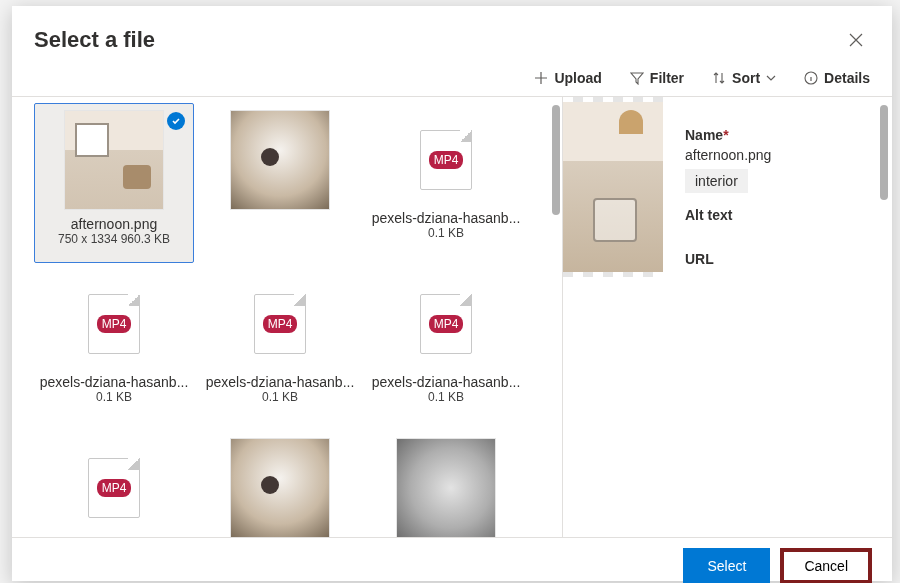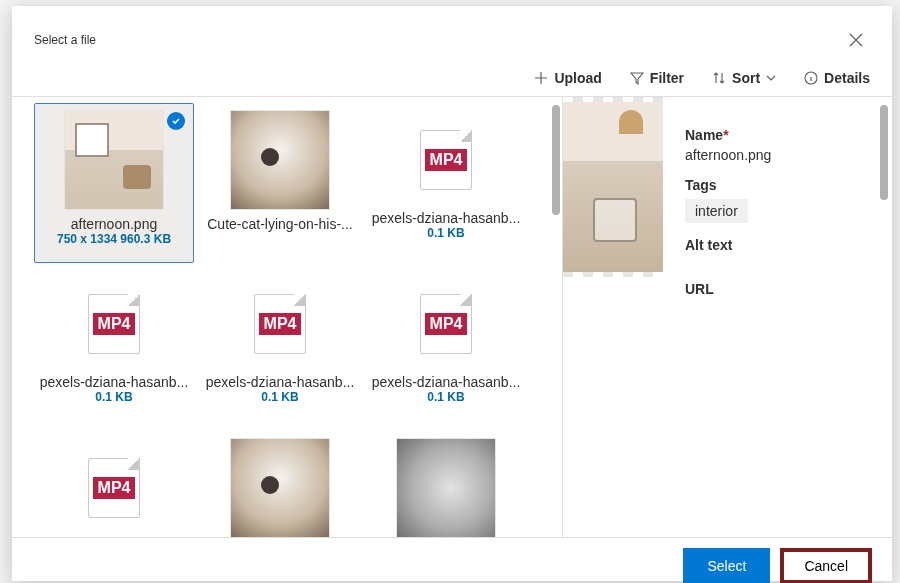--- a/index.html
+++ b/index.html
@@ -18,21 +18,21 @@
     width: 880px; height: 575px;
     background: #fff;
     box-shadow: 0 4px 20px rgba(0,0,0,0.2);
   }
   .header {
     padding: 20px 22px 10px 22px;
     display: flex;
     align-items: center;
   }
   .header h1 {
-    margin:0; font-size: 12px; font-weight: 400; flex: 1;
+    margin:0; font-size: 22px; font-weight: 700; flex: 1;
   }
   .close-btn {
     width: 28px; height: 28px;
     display:flex;align-items:center;justify-content:center;
     cursor:pointer; color:#605e5c;
   }
   .toolbar {
     padding: 6px 22px 10px 22px;
     border-bottom: 1px solid #e1dfdd;
     display: flex;
@@ -89,22 +89,22 @@
     border:1px solid #e5e5e5;
     overflow:hidden;
   }
   .tile .tname {
     font-size: 14px;
     white-space: nowrap; overflow: hidden; text-overflow: ellipsis;
     color:#323130;
   }
   .tile .tmeta {
     font-size: 12px;
-    color: #0369a1;
-    white-space: nowrap; overflow: hidden; text-overflow: ellipsis; font-weight: bold;
+    color: #404040;
+    white-space: nowrap; overflow: hidden; text-overflow: ellipsis;
   }
   .tile .check {
     position: absolute;
     top: 8px; right: 8px;
     width: 18px; height: 18px;
     border-radius: 50%;
     background: #0078d4;
     display:flex;align-items:center;justify-content:center;
   }
   
@@ -132,21 +132,21 @@
     border:1px solid #c8c8c8;
     border-radius:2px;
     position:relative;
     display:flex;align-items:center;justify-content:center;
     margin: 20px auto;
   }
   .mp4-icon::before{
     content:"";position:absolute;top:-1px;right:-1px;width:12px;height:12px;background:linear-gradient(135deg,#fff 0 50%,#c8c8c8 50%);
   }
   .mp4-badge{
-    background:#b72045;color:#fff;font-weight:700;font-size:16px;padding:2px 5px;border-radius:0;
+    background:#b72045;color:#fff;font-weight:400;font-size:12px;padding:2px 5px;border-radius:8px;
   }
   
   .side {
     width: 330px;
     border-left: 1px solid #e1dfdd;
     display:flex; 
     position:relative;
   }
   .preview {
     height: 180px;
@@ -262,21 +262,20 @@
               <svg width="10" height="10" viewBox="0 0 10 10">
                 <path d="M2 5 L4 7 L8 3" stroke="#fff" stroke-width="1.6" fill="none"></path>
               </svg>
             </div>
             <div class="thumb room"></div>
             <div class="tname">afternoon.png</div>
             <div class="tmeta">750 x 1334   960.3 KB</div>
           </div>
           <div class="tile">
             <div class="thumb cat1"></div>
-            <div class="tname">Cute-cat-lying-on-his-...</div>
           </div>
           <div class="tile">
             <div class="mp4-icon">
               <span class="mp4-badge">MP4</span>
             </div>
             <div class="tname">pexels-dziana-hasanb...</div>
             <div class="tmeta">0.1 KB</div>
           </div>
           <div class="tile">
             <div class="mp4-icon">
@@ -325,21 +324,20 @@
         <div class="pimg"></div>
       </div>
       <div class="side-body">
         <div class="side-scroll"></div>
 
         <div class="field-label">
           <span>Name</span><span class="req">*</span>
         </div>
         <div class="field-value">afternoon.png</div>
 
-        <div class="field-label">Tags</div>
         <div><span class="tag-chip">interior</span></div>
 
         <div class="field-label">Alt text</div>
 
         <div class="field-label" style="margin-top:28px">URL</div>
       </div>
     </div>
 
   </div>
 

